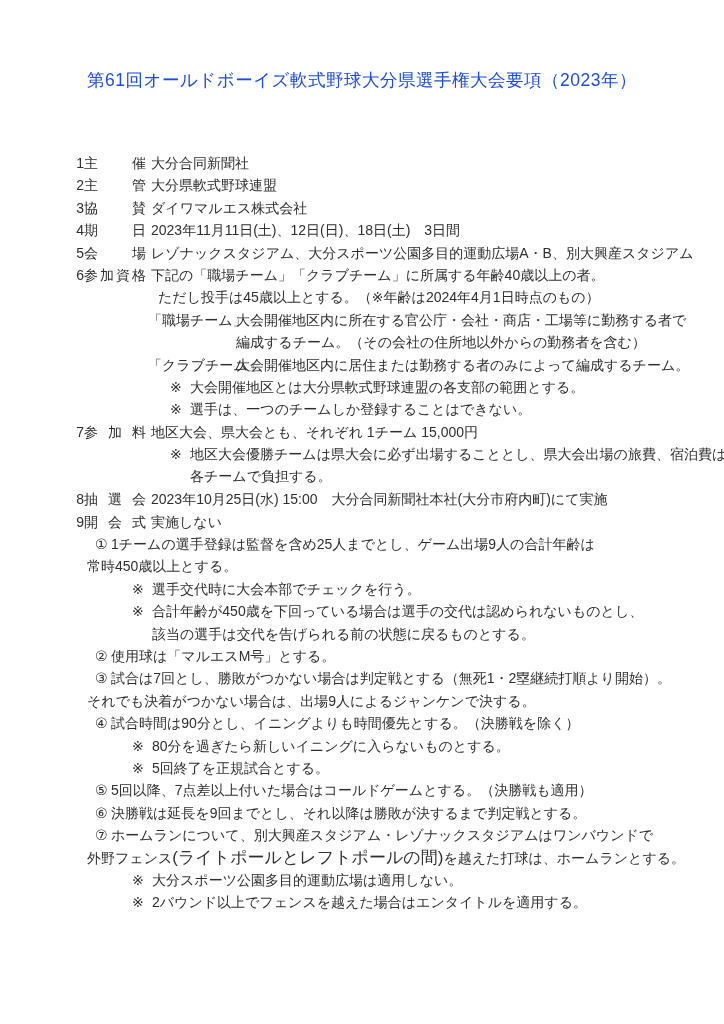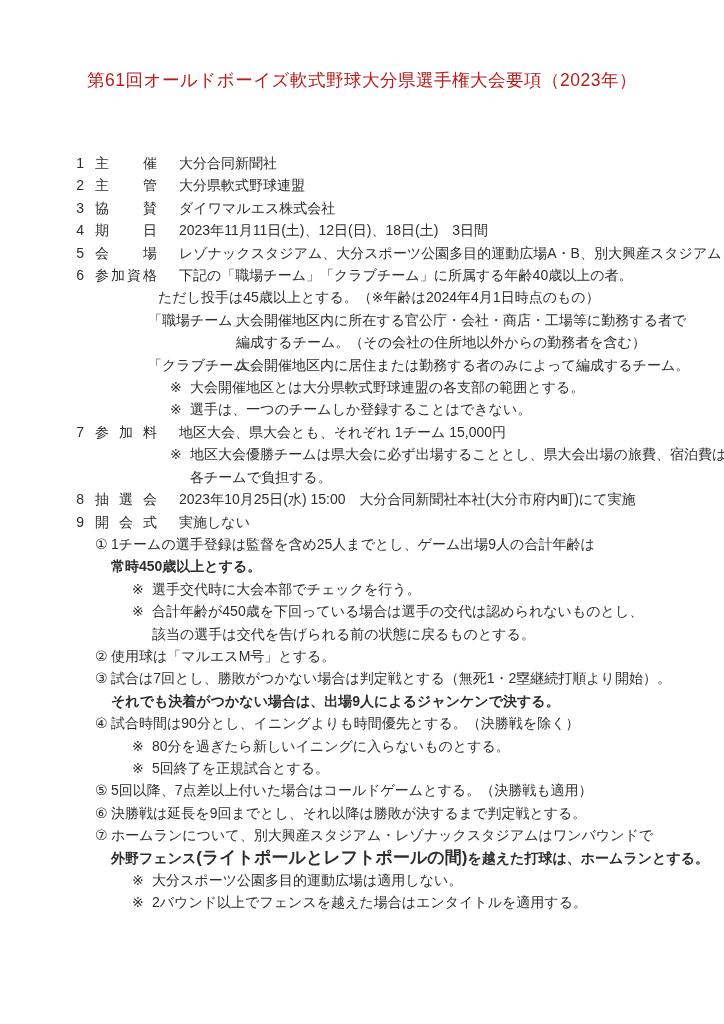--- a/index.html
+++ b/index.html
@@ -11,58 +11,57 @@
     background: #ffffff;
     overflow: hidden;
     font-family: "Liberation Sans", "DejaVu Sans", sans-serif;
     color: #2e2e2e;
   }
   .title {
     padding-top: 68px;
     text-align: center;
     font-size: 17.5px;
     letter-spacing: 0.5px;
-    color: #b91c1c;
+    color: #1d4ed8;
     white-space: nowrap;
   }
   .doc {
     margin-top: 60px;
     font-size: 14px;
   }
   .row {
     display: flex;
     align-items: baseline;
     line-height: 22.4px;
     white-space: nowrap;
   }
   
   .r-item { padding-left: 66px; }
   .num  { width: 18px; flex-shrink: 0; text-align: right; }
   .label {
     width: 62px;
     flex-shrink: 0;
-    margin-left: 11px;
     text-align: justify;
     text-align-last: justify;
   }
   .label-plain { margin-left: 11px; }
-  .itext { margin-left: 22px; }
+  .itext { margin-left: 5px; }
   
   .r-cont6   { padding-left: 158px; text-align: center; }
   
   .r-team      { padding-left: 148px; }
   .team-label  { width: 88px; flex-shrink: 0; }
   .r-team-cont { padding-left: 236px; }
   
   .r-note1      { padding-left: 170px; }
-  .r-note1-cont { padding-left: 190px; }
+  .r-note1-cont { padding-left: 190px; font-family: Liberation Serif, serif; }
   
   .r-rule      { padding-left: 95px; }
   .rule-mark   { width: 16px; flex-shrink: 0; }
-  .r-rule-cont { padding-left: 111px; font-weight: bold; }
+  .r-rule-cont { padding-left: 87px; }
   
   .r-note2      { padding-left: 132px; }
   .r-note2-cont { padding-left: 152px; }
   .note-mark { width: 20px; flex-shrink: 0; }
   .small { font-size: 17px; }
 </style>
 </head>
 <body>
 
 <div class="page">

